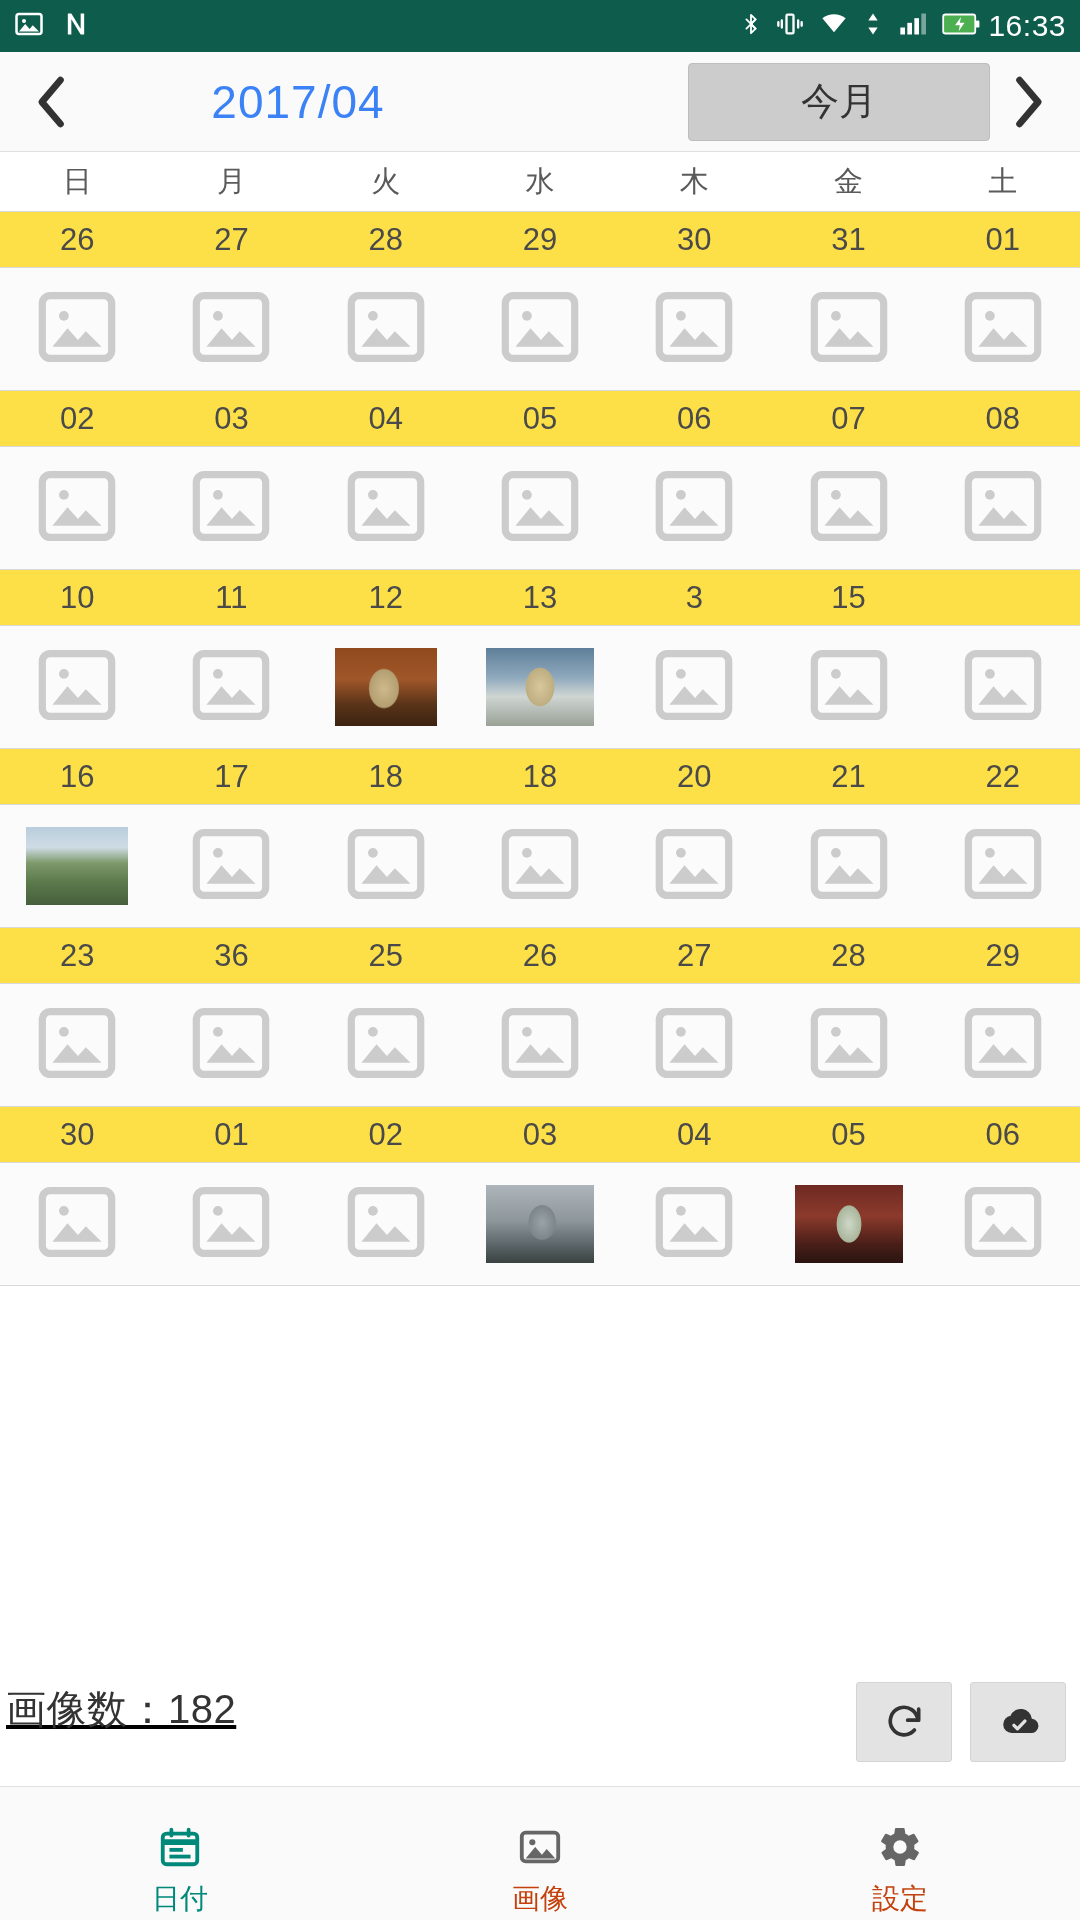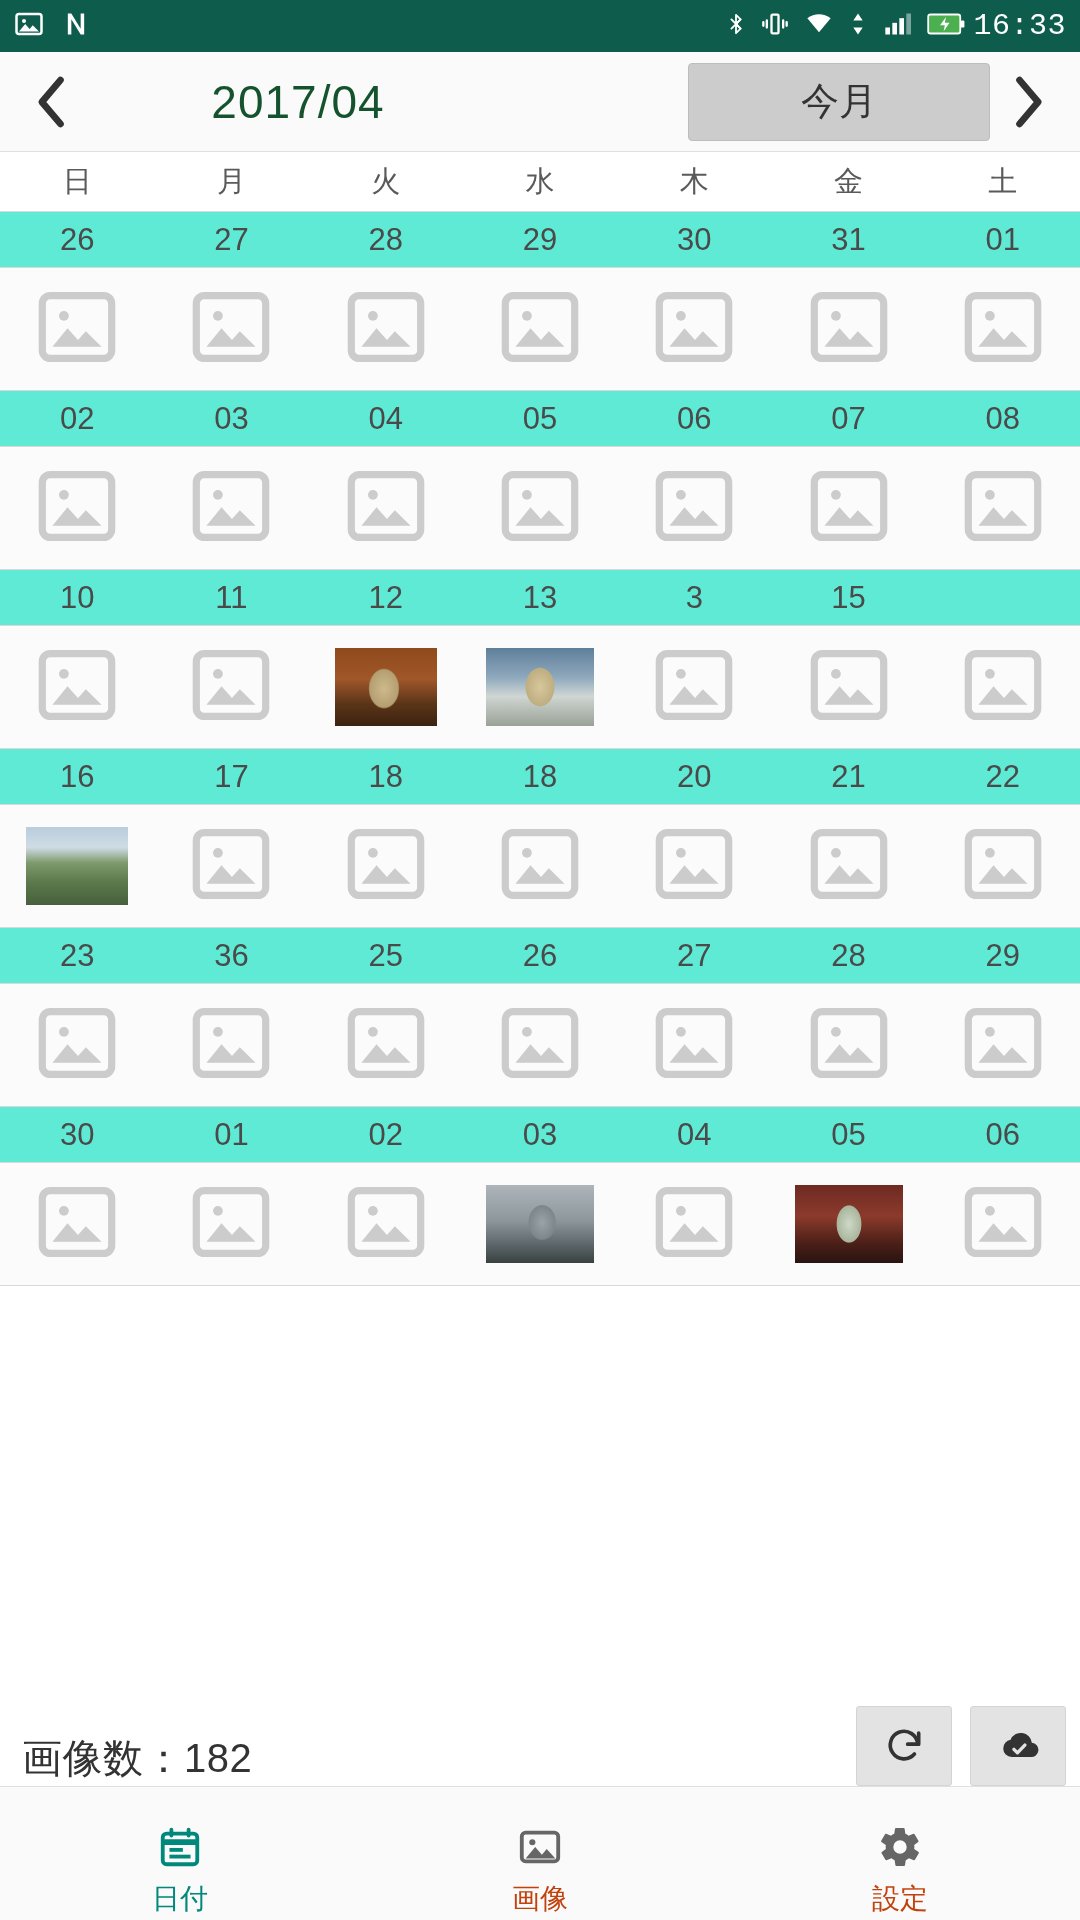--- a/index.html
+++ b/index.html
@@ -17,21 +17,20 @@
     display: flex;
     align-items: center;
     padding: 0 14px;
     color: #ffffff;
   }
   .sb-left { display: flex; align-items: center; gap: 18px; }
   .sb-right { margin-left: auto; display: flex; align-items: center; gap: 14px; }
   .sb-time {
     font-size: 30px; color: #ffffff; letter-spacing: 0.5px;
     margin-left: 8px;
-    font-family: Liberation Mono, monospace;
   }
   .sb-icon { display: block; }
 
   
   .header {
     height: 100px;
     background: #fafafa;
     display: flex;
     align-items: center;
     padding: 0 16px;
@@ -41,21 +40,21 @@
     width: 72px; height: 80px;
     display: flex; align-items: center; justify-content: center;
     color: #333;
     cursor: pointer;
   }
   .month-label {
     flex: 0 0 auto;
     width: 420px;
     text-align: center;
     font-size: 46px;
-    color: #14532d;
+    color: #3b82f6;
     letter-spacing: 1px;
   }
   .today-btn {
     margin-left: auto;
     margin-right: 2px;
     width: 302px; height: 78px;
     background: #cccccc;
     border: 1px solid #bdbdbd;
     border-radius: 4px;
     display: flex; align-items: center; justify-content: center;
@@ -76,21 +75,21 @@
     text-align: center;
     font-size: 29px;
     color: #5a5a5a;
     padding: 10px 0 9px 0;
   }
   .week { width: 100%; }
   .daynums {
     display: grid;
     grid-template-columns: repeat(7, 1fr);
     border-bottom: 1px solid #d9d9d9;
-    background: #5eead4;
+    background: #fde047;
   }
   .daynum {
     text-align: center;
     font-size: 31px;
     color: #4a4a4a;
     padding: 10px 0 9px 0;
   }
   .cells {
     display: grid;
     grid-template-columns: repeat(7, 1fr);
@@ -137,24 +136,25 @@
   .th-figure-red {
     background:
       radial-gradient(ellipse 20px 30px at 50% 50%, #cfd8c8 0%, #a9b69c 60%, rgba(169,182,156,0) 64%),
       linear-gradient(180deg, #6e2a22 0%, #8c3a2c 40%, #4a1f18 75%, #2a1410 100%);
   }
 
   
   .spacer { flex: 1; background: #ffffff; }
   .countbar {
     display: flex;
-    align-items: flex-end;
-    padding: 0 14px 0 22px;
+    align-items: flex-start;
+    padding: 0 14px 0 6px;
     height: 104px;
     background: #ffffff;
+    text-decoration: underline;
   }
   .count-text {
     font-size: 40px;
     color: #333333;
     letter-spacing: 0.5px;
   }
   .count-actions { margin-left: auto; display: flex; gap: 18px; }
   .action-btn {
     width: 96px; height: 80px;
     background: #e3e3e3;

